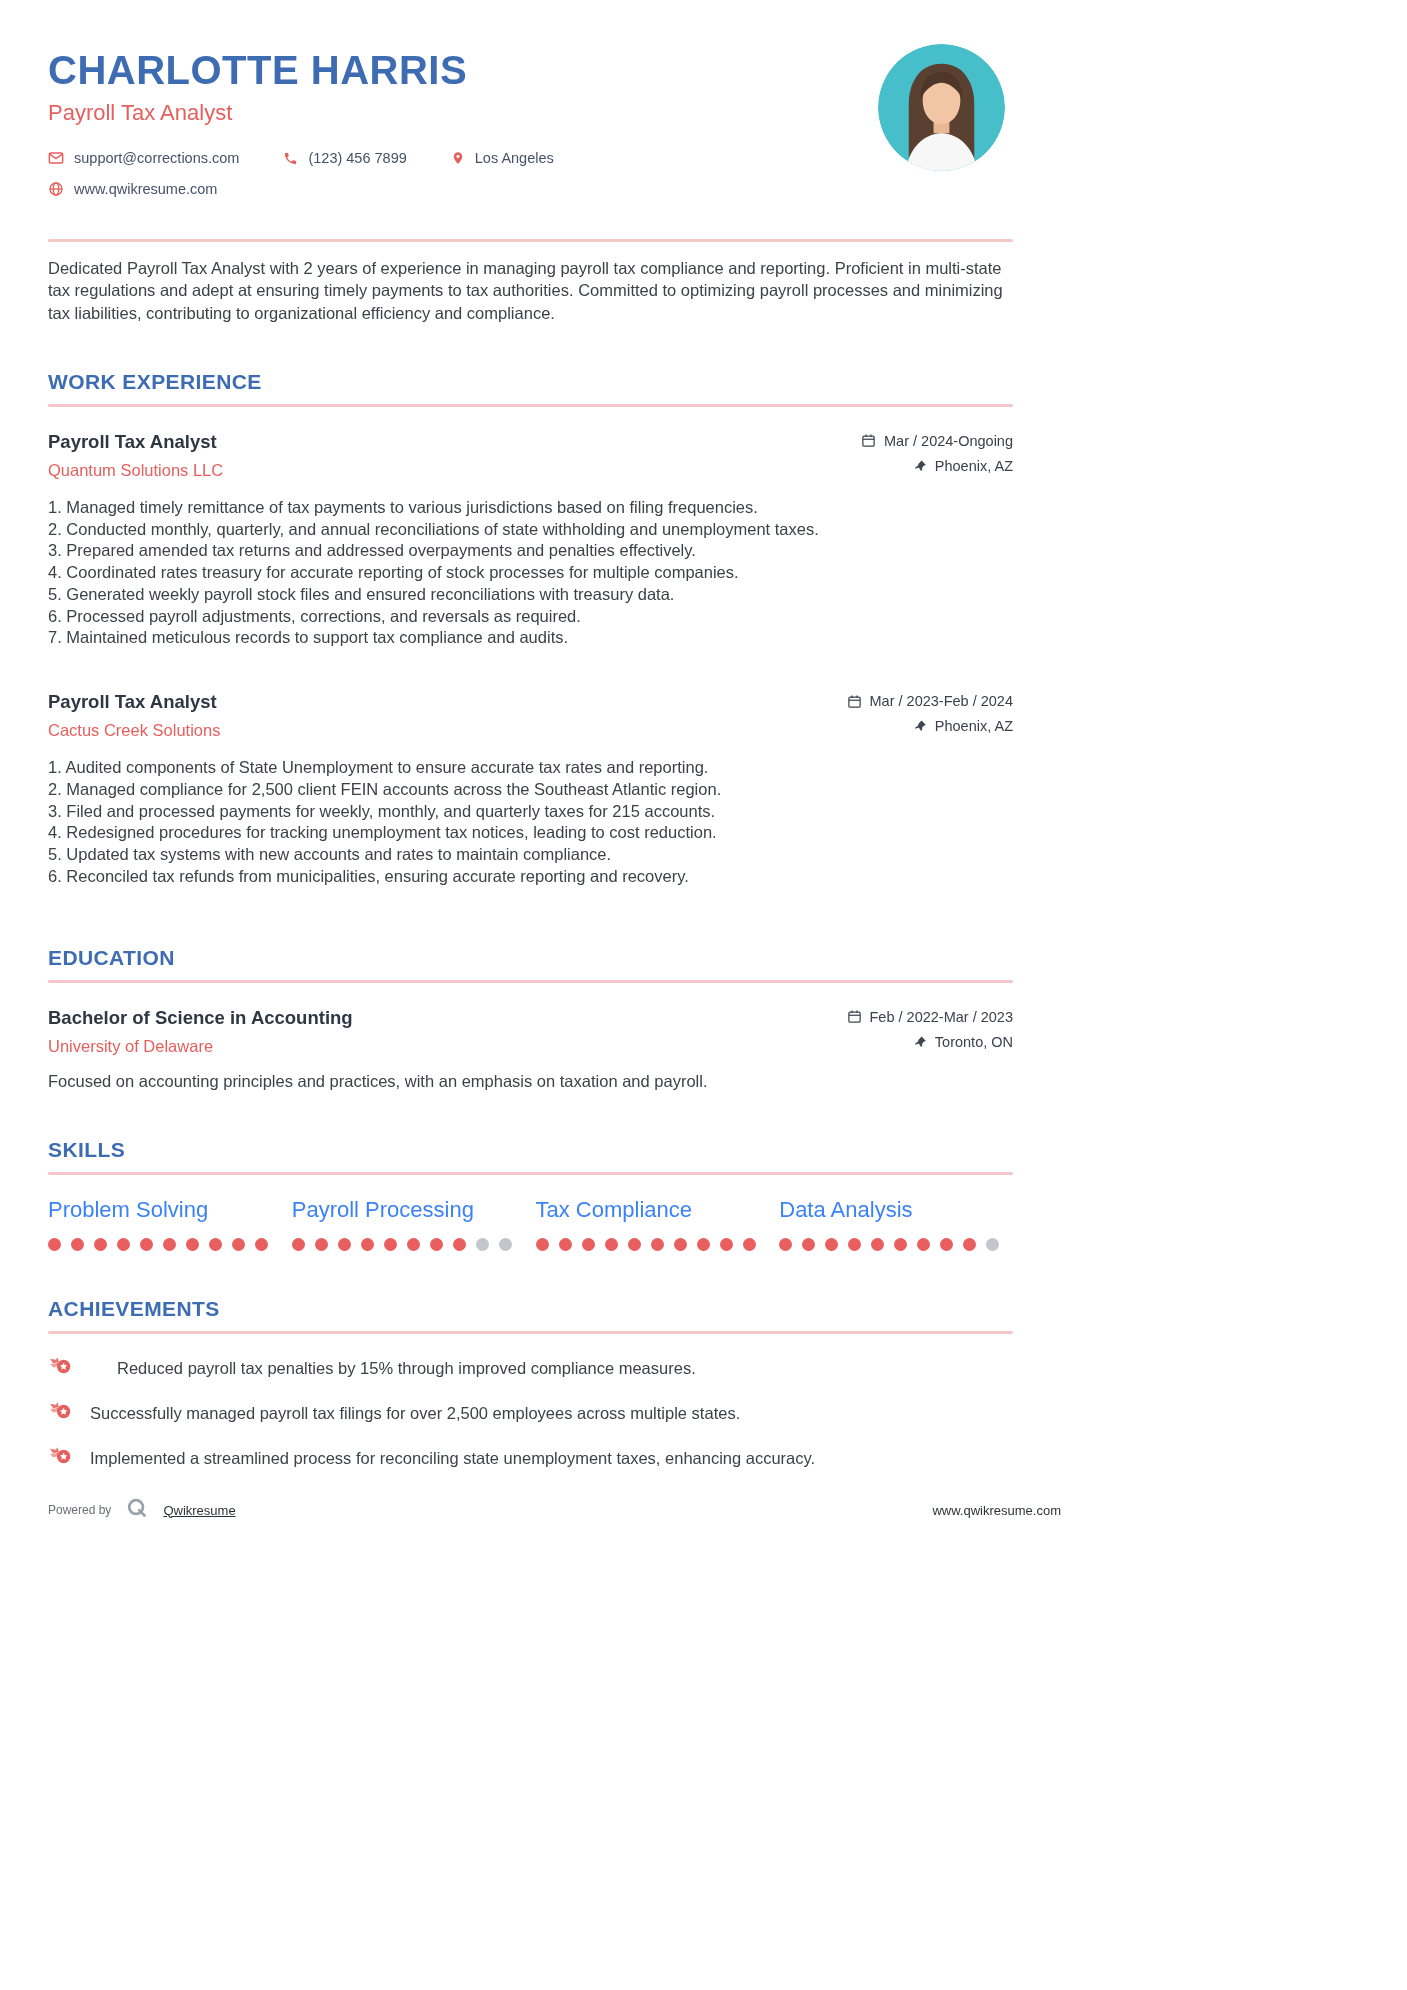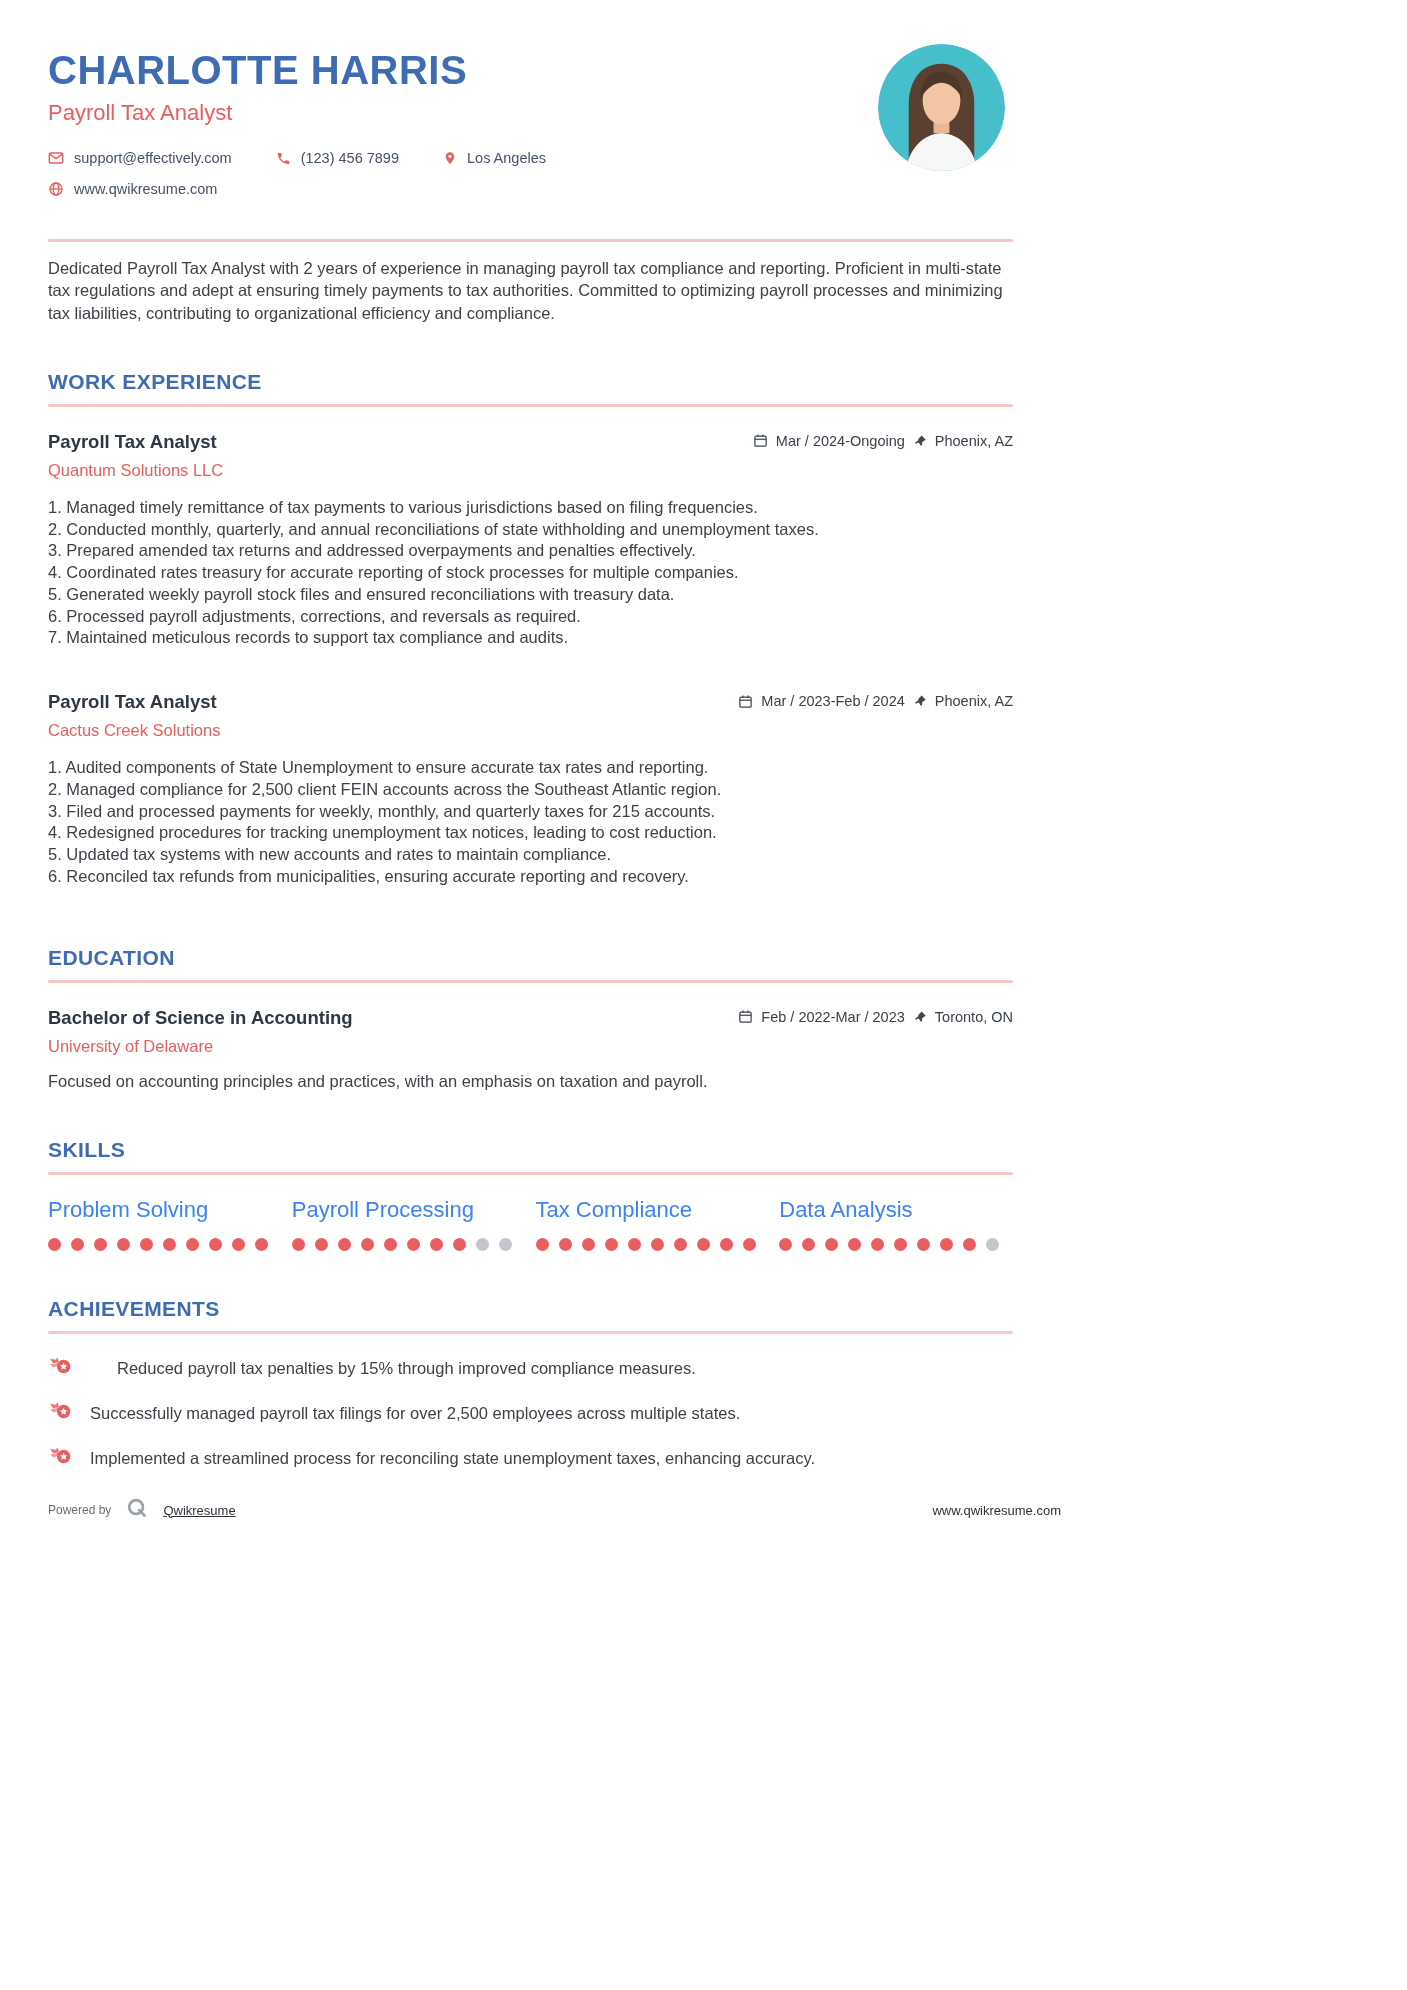--- a/index.html
+++ b/index.html
@@ -38,21 +38,21 @@
   .section-heading{margin:0;font-size:21px;font-weight:800;letter-spacing:.4px;color:var(--accent-blue,#3e6cb2);}
   .rule{height:3px;background:var(--underline-pink,#f6c7c9);margin-top:10px;border-radius:2px;}
   .summary-text{margin:15px 0 0;font-size:16.5px;line-height:1.35;color:var(--text-dark,#3d4249);}
 
   
   .job{margin-top:24px;}
   .job + .job{margin-top:42px;}
   .job-head{display:flex;justify-content:space-between;align-items:flex-start;}
   .job-title{margin:0;font-size:18.5px;font-weight:700;color:#2e3744;}
   .company{margin:8px 0 0;font-size:16.5px;color:var(--accent-red,#e65f5c);}
-  .meta{display:flex;flex-direction:row;align-items:flex-end;gap:9px;font-size:14.5px;color:var(--meta-dark,#3a414c);padding-top:2px;}
+  .meta{display:flex;flex-direction:column;align-items:flex-end;gap:9px;font-size:14.5px;color:var(--meta-dark,#3a414c);padding-top:2px;}
   .meta-row{display:flex;align-items:center;gap:8px;}
   .meta-row svg{display:block;color:#3f4650;}
   .bullets{list-style:none;margin:17px 0 0;padding:0;counter-reset:b;}
   .bullets li{counter-increment:b;font-size:16.5px;line-height:1.32;color:var(--text-dark,#3d4249);}
   .bullets li::before{content:counter(b) ". ";}
 
   
   .edu-desc{margin:14px 0 0;font-size:16.5px;line-height:1.35;color:var(--text-dark,#3d4249);}
 
   
@@ -85,21 +85,21 @@
     <p class="role">Payroll Tax Analyst</p>
 
     <div class="contact-row">
       <span class="contact-item">
         <span class="c-icon">
           <svg width="16" height="16" viewBox="0 0 24 24" fill="none" stroke="currentColor" stroke-width="2.2">
               <rect x="2" y="4.5" width="20" height="15" rx="2"></rect>
               <polyline points="3,6.5 12,13 21,6.5"></polyline>
             </svg>
         </span>
-        <span>support@effectively.com</span>
+        <span>support@corrections.com</span>
       </span>
       <span class="contact-item">
         <span class="c-icon">
           <svg width="15" height="15" viewBox="0 0 24 24" fill="currentColor">
               <path d="M6.62 10.79a15.05 15.05 0 0 0 6.59 6.59l2.2-2.2a1 1 0 0 1 1.02-.24 11.4 11.4 0 0 0 3.57.57 1 1 0 0 1 1 1V20a1 1 0 0 1-1 1A17 17 0 0 1 3 4a1 1 0 0 1 1-1h3.5a1 1 0 0 1 1 1c0 1.23.2 2.44.57 3.57a1 1 0 0 1-.25 1.02l-2.2 2.2z"></path>
             </svg>
         </span>
         <span>(123) 456 7899</span>
       </span>
       <span class="contact-item">

